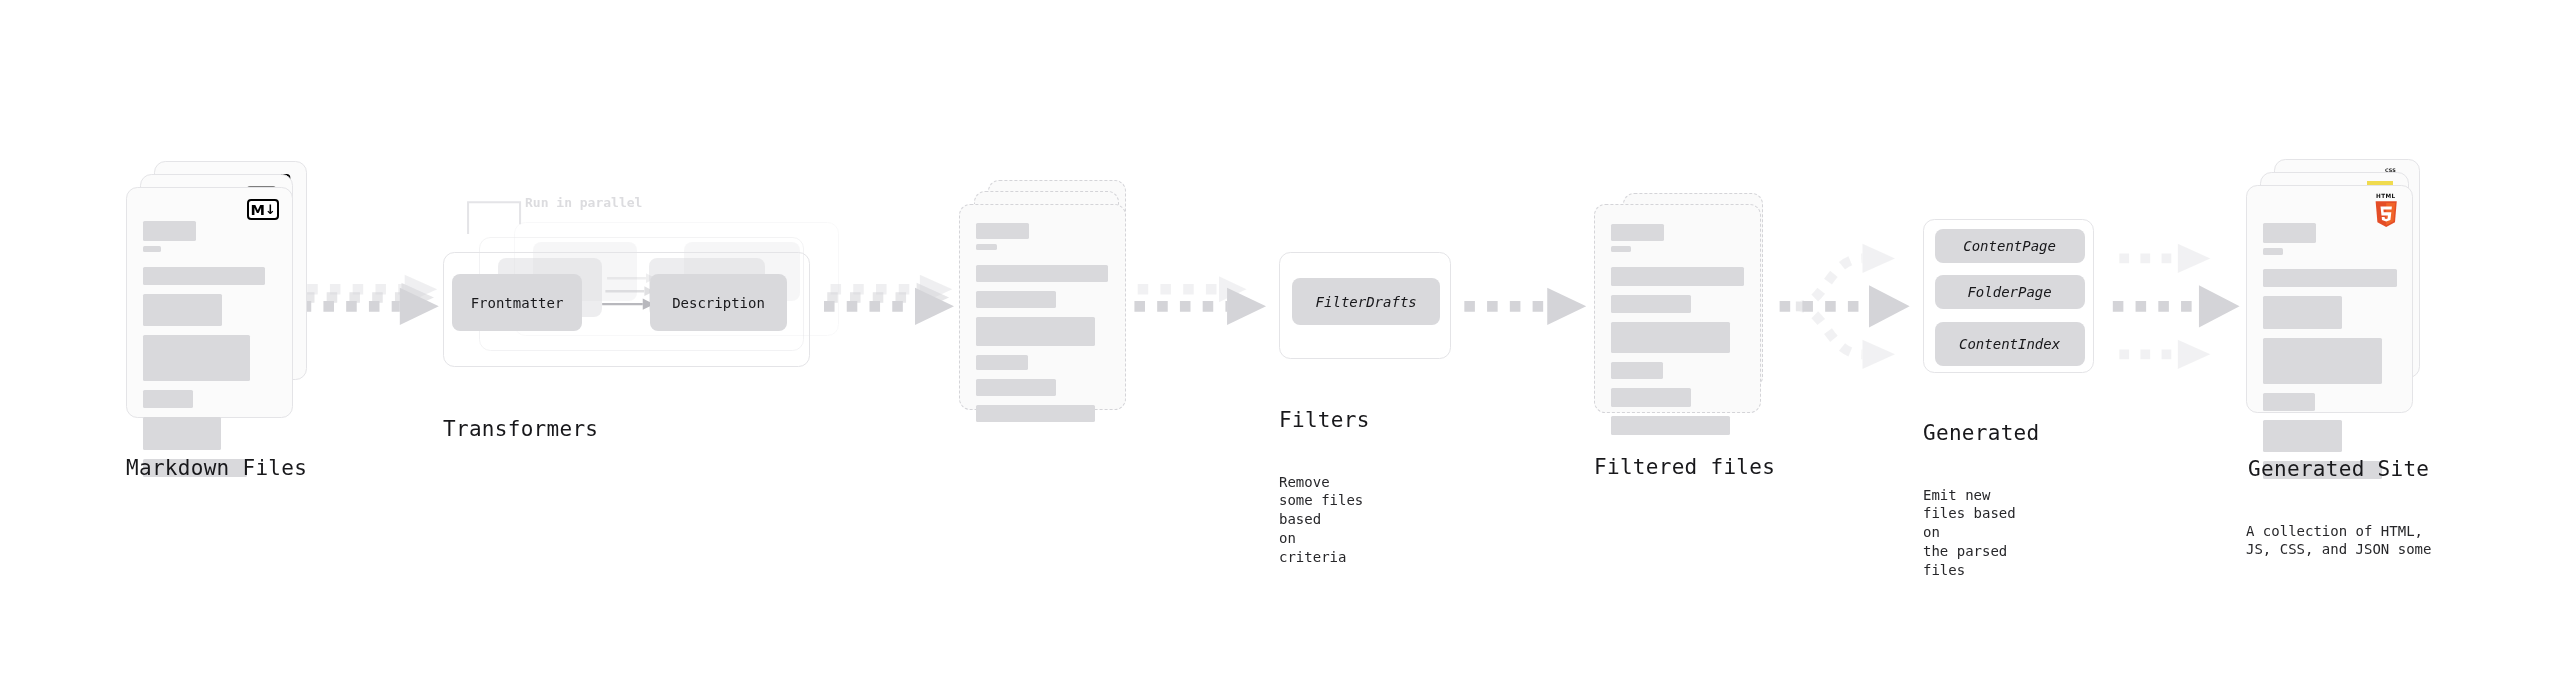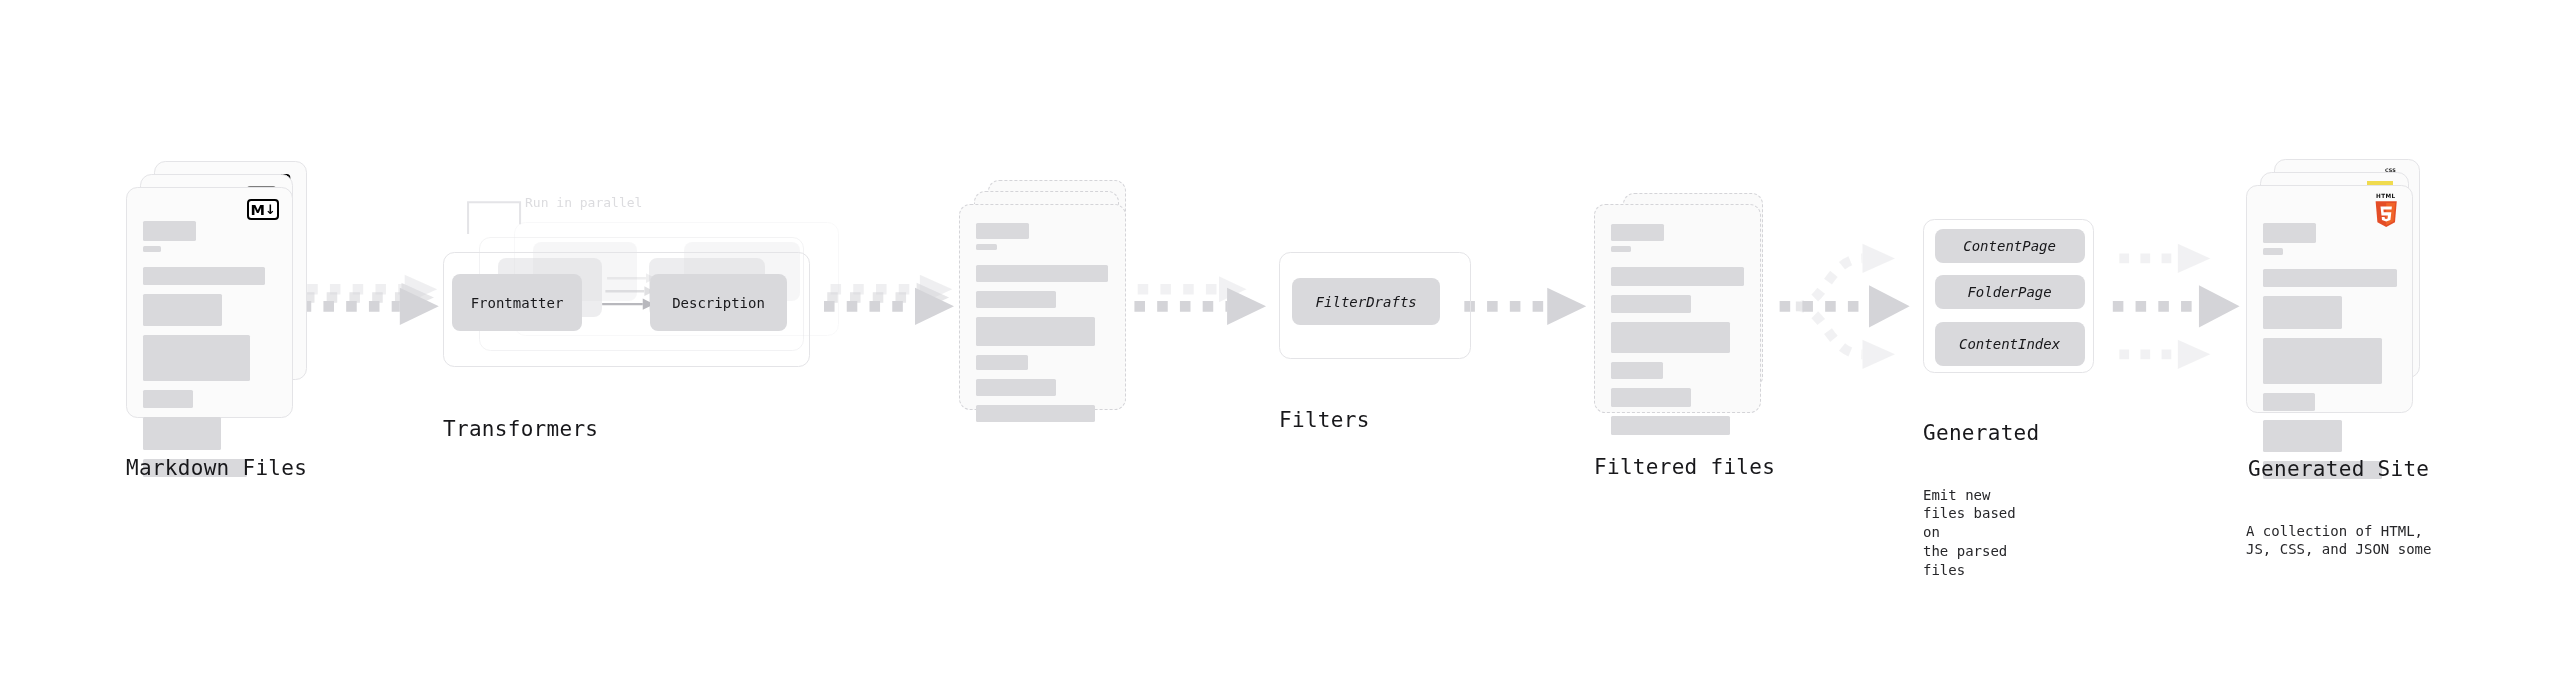--- a/index.html
+++ b/index.html
@@ -141,20 +141,21 @@
   }
 
   .ghost-1 { opacity: .45; }
   .ghost-2 { opacity: .22; }
 
   .para-label {
     position: absolute;
     font-size: 13px;
     color: #dcdcdf;
     white-space: pre;
+    font-weight: bold;
   }
 
   svg.ov { position: absolute; left: 0; top: 0; overflow: visible; }
   .arrowhead { fill: #d4d4d8; }
   .dots { stroke: #d4d4d8; fill: none; }
 </style>
 </head>
 <body>
 
 <div id="stage">
@@ -337,27 +338,29 @@
           <div class="sk h-tall" style="width:119px; height:29px;"></div>
           <div class="sk" style="width:52px; height:15.4px;"></div>
           <div class="sk" style="width:80px; height:17px;"></div>
           <div class="sk" style="width:119px; height:17px;"></div>
         </div>
       </div>
     </div>
   </div>
 
   <div class="node" style="left:1279px; top:252px;">
-    <div class="pillbox" style="left:0; top:0; width:192px; height:107px;">
+    <div class="pillbox" style="left:0; top:0; width:172px; height:107px;">
       <div class="pill" style="left:12.2px; top:25px; width:148px; height:47px;">
         <span>FilterDrafts</span>
       </div>
     </div>
     <div class="caption" style="left:0; top:126px;">
       <div class="title">Filters</div>
+      <div class="desc">Remove some files based
+on criteria</div>
     </div>
   </div>
 
   <div class="node" style="left:1594px; top:193px;">
     <div class="doc-stack" style="width:180px; height:210px;">
       <div class="doc dashed" style="left:29px; top:0; width:140px; height:195px;"></div>
       <div class="doc dashed" style="left:0; top:10.6px; width:167px; height:209px;">
         <div class="doc-body" style="left:16.3px; top:19.5px; right:14.6px;">
           <div class="sk h-title" style="width:53px; height:17px;"></div>
           <div class="sk h-sub" style="width:19.5px;"></div>

